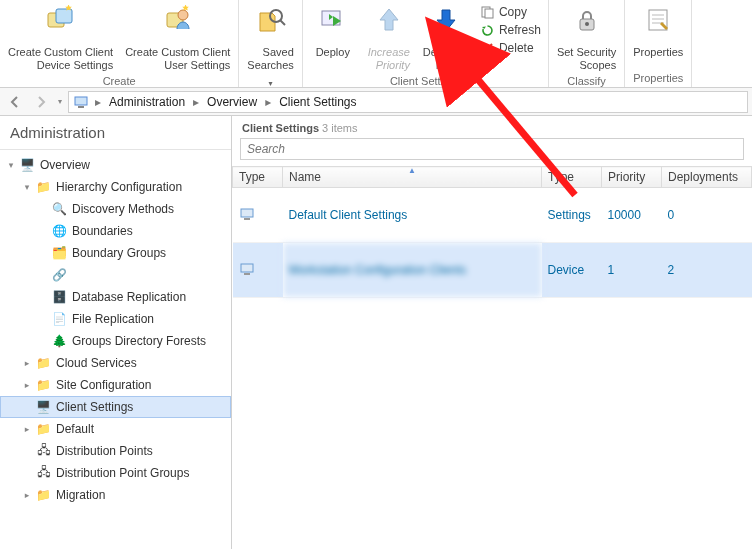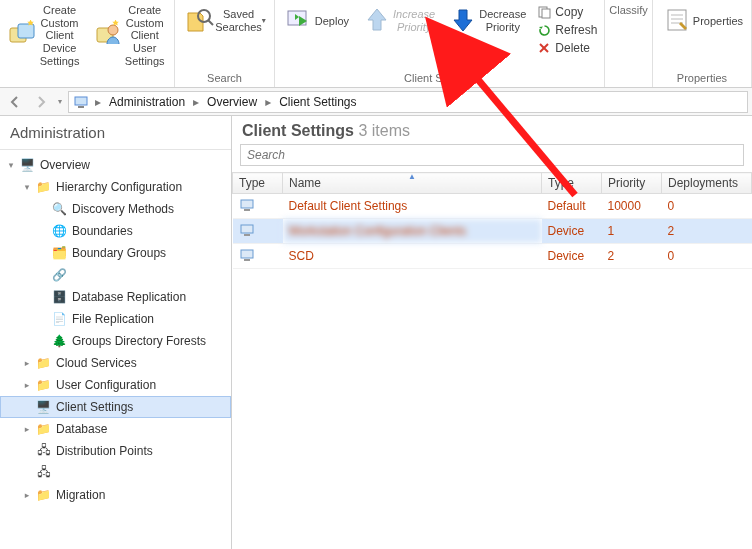--- a/index.html
+++ b/index.html
@@ -2,21 +2,21 @@
 <html><head>
 <meta charset="utf-8">
 <style>
   * { box-sizing: border-box; }
   html, body { margin: 0; padding: 0; font-family: "Segoe UI", Tahoma, sans-serif; font-size: 12px; color: #333; background: #fff; width: 752px; height: 549px; overflow: hidden; }
   
   .ribbon { display: flex; background: #fff; border-bottom: 1px solid #d0d0d0; height: 88px; }
   .rgroup { display: flex; flex-direction: column; align-items: stretch; border-right: 1px solid #e0e0e0; padding: 2px 4px 0 4px; }
   .rgroup-buttons { display: flex; flex: 1; align-items: flex-start; gap: 4px; }
   .rgroup-label { text-align: center; font-size: 11px; color: #6a6a6a; padding: 2px 0 3px 0; }
-  .rbtn { display: flex; flex-direction: row; align-items: center; justify-content: flex-start; padding: 2px 4px; min-width: 52px; cursor: default; text-align: center; line-height: 1.15; font-size: 11px; color: #444; }
+  .rbtn { display: flex; flex-direction: column; align-items: center; justify-content: flex-start; padding: 2px 4px; min-width: 52px; cursor: default; text-align: right; line-height: 1.15; font-size: 11px; color: #444; gap: 8px; }
   .rbtn.disabled { color: #b0b0b0; font-style: italic; }
   .rbtn .ico { width: 32px; height: 32px; display: flex; align-items: center; justify-content: center; margin-bottom: 2px; }
   .mini-stack { display: flex; flex-direction: column; gap: 2px; padding-top: 2px; }
   .mini-btn { display: flex; align-items: flex-end; gap: 4px; font-size: 12px; color: #444; padding: 1px 3px; cursor: default; }
   .mini-btn .mi { width: 14px; height: 14px; display: inline-flex; align-items: center; justify-content: center; }
   
   .navbar { display: flex; align-items: center; height: 28px; border-bottom: 1px solid #d0d0d0; background: #f7f7f7; padding: 0 4px; gap: 4px; }
   .navbtn { width: 22px; height: 20px; display: flex; align-items: center; justify-content: center; color: #888; border: 1px solid transparent; }
   .crumb-bar { display: flex; align-items: center; flex: 1; border: 1px solid #cfcfcf; background: #fff; height: 22px; padding: 0 4px; gap: 0; }
   .crumb-ico { width: 16px; height: 16px; display: inline-flex; align-items: center; justify-content: center; margin-right: 4px; }
@@ -30,29 +30,29 @@
   .tree-item { display: flex; align-items: center; gap: 4px; height: 22px; padding: 0 6px; white-space: nowrap; cursor: default; }
   .tree-item.selected { background: #d9e8fb; outline: 1px solid #a8c7ef; outline-offset: -1px; }
   .twisty { width: 10px; height: 10px; display: inline-flex; align-items: center; justify-content: center; color: #888; font-size: 9px; }
   .twisty.space { visibility: hidden; }
   .node-ico { width: 16px; height: 16px; display: inline-flex; align-items: center; justify-content: center; }
   .ind1 { padding-left: 6px; }
   .ind2 { padding-left: 22px; }
   .ind3 { padding-left: 38px; }
   
   .content { flex: 1; display: flex; flex-direction: column; }
-  .content-title { padding: 6px 10px 4px; font-size: 16px; color: #555; }
+  .content-title { padding: 6px 10px 4px; font-size: 11px; color: #555; }
   .content-title .count { color: #999; }
   .search-row { padding: 0 8px 6px 8px; }
   .search-box { width: 100%; height: 22px; border: 1px solid #cfcfcf; padding: 2px 6px; font-style: italic; color: #888; font-size: 12px; font-family: inherit; }
   .grid { flex: 1; overflow: auto; }
   table.tbl { width: 100%; border-collapse: collapse; table-layout: fixed; }
   table.tbl th { text-align: left; font-weight: normal; font-size: 12px; color: #444; background: linear-gradient(#fdfdfd, #efefef); border: 1px solid #dcdcdc; padding: 3px 6px; position: relative; }
   table.tbl th .sort-ind { position: absolute; left: 50%; top: -1px; transform: translateX(-50%); font-size: 8px; color: #5b8dd6; }
-  table.tbl td { padding: 3px 6px; border-bottom: 1px solid #f1f1f1; font-size: 12px; color: #c2410c; white-space: nowrap; overflow: hidden; text-overflow: ellipsis; }
+  table.tbl td { padding: 18px 6px; border-bottom: 1px solid #f1f1f1; font-size: 12px; color: #0369a1; white-space: nowrap; overflow: hidden; text-overflow: ellipsis; }
   tr.row.selected td { background: #d9e8fb; }
   .cell-ico { width: 18px; height: 16px; display: inline-flex; align-items: center; justify-content: center; }
   .blurred { filter: blur(3px); color: #888; }
   
   .arrow-overlay { position: absolute; pointer-events: none; top: 0; left: 0; width: 752px; height: 549px; z-index: 50; }
 </style>
 </head>
 <body>
 
 <div class="ribbon">
@@ -73,20 +73,21 @@
           <svg width="30" height="30" viewBox="0 0 30 30">
               <rect x="4" y="8" width="16" height="14" rx="2" fill="#f2e39a" stroke="#c7a33d"></rect>
               <circle cx="20" cy="10" r="5" fill="#f6c79a" stroke="#c97f3c"></circle>
               <path d="M14 24c0-4 3-7 6-7s6 3 6 7" fill="#7fb8e8" stroke="#3d7fbf"></path>
               <polygon points="23,0 25,4 29,4 26,7 27,11 23,9 19,11 20,7 17,4 21,4" fill="#ffcf3a" transform="scale(.55) translate(18,-1)"></polygon>
             </svg>
         </span>
         <span>Create Custom Client<br>User Settings</span>
       </div>
     </div>
+    <div class="rgroup-label">Create</div>
   </div>
 
   <div class="rgroup">
     <div class="rgroup-buttons">
       <div class="rbtn">
         <span class="ico">
           <svg width="30" height="30" viewBox="0 0 30 30">
               <path d="M4 8h12l3 3v15H4z" fill="#f8d470" stroke="#c99a2e"></path>
               <circle cx="20" cy="11" r="6" fill="none" stroke="#6a6a6a" stroke-width="2"></circle>
               <line x1="24" y1="15" x2="29" y2="20" stroke="#6a6a6a" stroke-width="2"></line>
@@ -154,20 +155,32 @@
               </svg>
             </span>
           <span>Delete</span>
         </div>
       </div>
     </div>
     <div class="rgroup-label">Client Settings</div>
   </div>
 
   <div class="rgroup">
+    <div class="rgroup-buttons">
+      <div class="rbtn">
+        <span class="ico">
+          <svg width="28" height="28" viewBox="0 0 28 28">
+              <rect x="7" y="13" width="14" height="11" rx="2" fill="#d8d8d8" stroke="#888"></rect>
+              <path d="M10 13v-3a4 4 0 0 1 8 0v3" fill="none" stroke="#888" stroke-width="2"></path>
+              <circle cx="14" cy="18" r="2" fill="#666"></circle>
+            </svg>
+        </span>
+        <span>Set Security<br>Scopes</span>
+      </div>
+    </div>
     <div class="rgroup-label">Classify</div>
   </div>
 
   <div class="rgroup">
     <div class="rgroup-buttons">
       <div class="rbtn">
         <span class="ico">
           <svg width="28" height="28" viewBox="0 0 28 28">
               <rect x="5" y="4" width="18" height="20" fill="#fff" stroke="#999"></rect>
               <line x1="8" y1="9" x2="20" y2="9" stroke="#bbb"></line>
@@ -260,40 +273,41 @@
           <span>Groups Directory Forests</span>
         </div>
       <div class="tree-item ind2">
           <span class="twisty">▸</span>
           <span class="node-ico">📁</span>
           <span>Cloud Services</span>
         </div>
       <div class="tree-item ind2">
           <span class="twisty">▸</span>
           <span class="node-ico">📁</span>
-          <span>User Configuration</span>
+          <span>Site Configuration</span>
         </div>
       <div class="tree-item ind2 selected">
           <span class="twisty space">•</span>
           <span class="node-ico">🖥️</span>
           <span>Client Settings</span>
         </div>
       <div class="tree-item ind2">
           <span class="twisty">▸</span>
           <span class="node-ico">📁</span>
-          <span>Database</span>
+          <span>Default</span>
         </div>
       <div class="tree-item ind2">
           <span class="twisty space">•</span>
           <span class="node-ico">🖧</span>
           <span>Distribution Points</span>
         </div>
       <div class="tree-item ind2">
           <span class="twisty space">•</span>
           <span class="node-ico">🖧</span>
+          <span>Distribution Point Groups</span>
         </div>
       <div class="tree-item ind2">
           <span class="twisty">▸</span>
           <span class="node-ico">📁</span>
           <span>Migration</span>
         </div>
     </div>
   </div>
 
   <div class="content">
@@ -324,48 +338,36 @@
         </thead>
         <tbody id="rows">
             <tr class="row">
               <td><span class="cell-ico">
                   <svg width="16" height="14" viewBox="0 0 16 14">
                     <rect x="1" y="2" width="12" height="8" fill="#dce9f7" stroke="#6a9bd1"></rect>
                     <rect x="4" y="11" width="6" height="2" fill="#999"></rect>
                   </svg>
                 </span></td>
               <td>Default Client Settings</td>
-              <td>Default</td>
+              <td>Settings</td>
               <td>10000</td>
               <td>0</td>
             </tr>
             <tr class="row selected">
               <td><span class="cell-ico">
                   <svg width="16" height="14" viewBox="0 0 16 14">
                     <rect x="1" y="2" width="12" height="8" fill="#dce9f7" stroke="#6a9bd1"></rect>
                     <rect x="4" y="11" width="6" height="2" fill="#999"></rect>
                   </svg>
                 </span></td>
               <td class="blurred">Workstation Configuration Clients</td>
               <td>Device</td>
               <td>1</td>
               <td>2</td>
             </tr>
-            <tr class="row">
-              <td><span class="cell-ico">
-                  <svg width="16" height="14" viewBox="0 0 16 14">
-                    <rect x="1" y="2" width="12" height="8" fill="#dce9f7" stroke="#6a9bd1"></rect>
-                    <rect x="4" y="11" width="6" height="2" fill="#999"></rect>
-                  </svg>
-                </span></td>
-              <td>SCD</td>
-              <td>Device</td>
-              <td>2</td>
-              <td>0</td>
-            </tr>
           </tbody>
       </table>
     </div>
   </div>
 </div>
 
 <svg class="arrow-overlay" viewBox="0 0 752 549">
   <defs>
       <marker id="ah" markerWidth="12" markerHeight="12" refX="2" refY="6" orient="auto">
         <path d="M0 0L12 6L0 12z" fill="#ff1a1a"></path>

